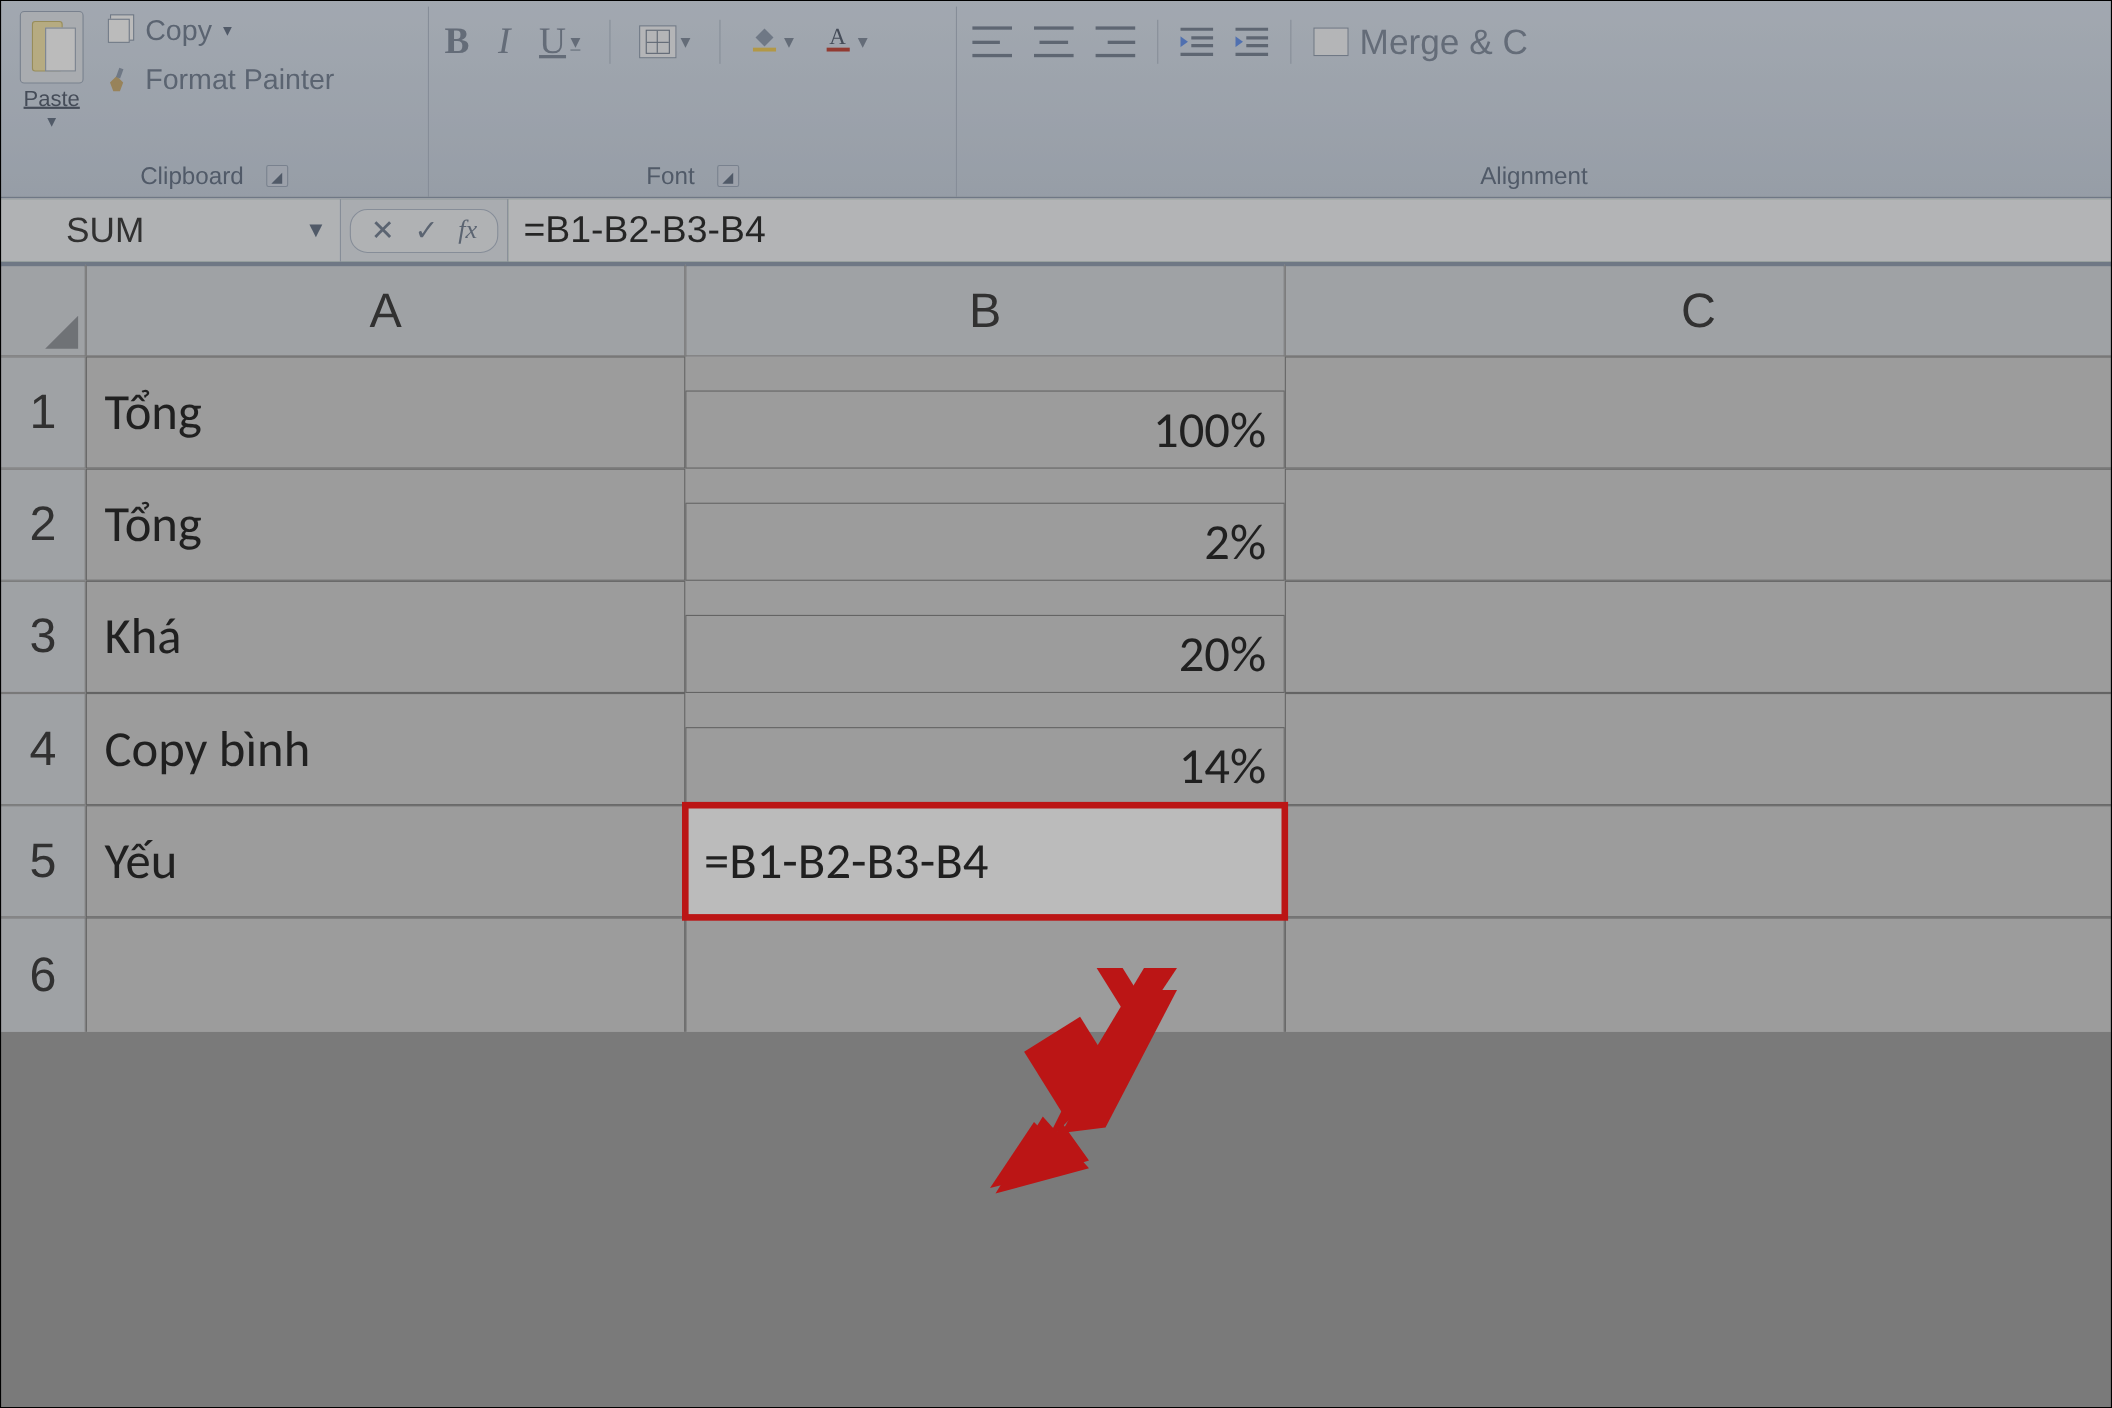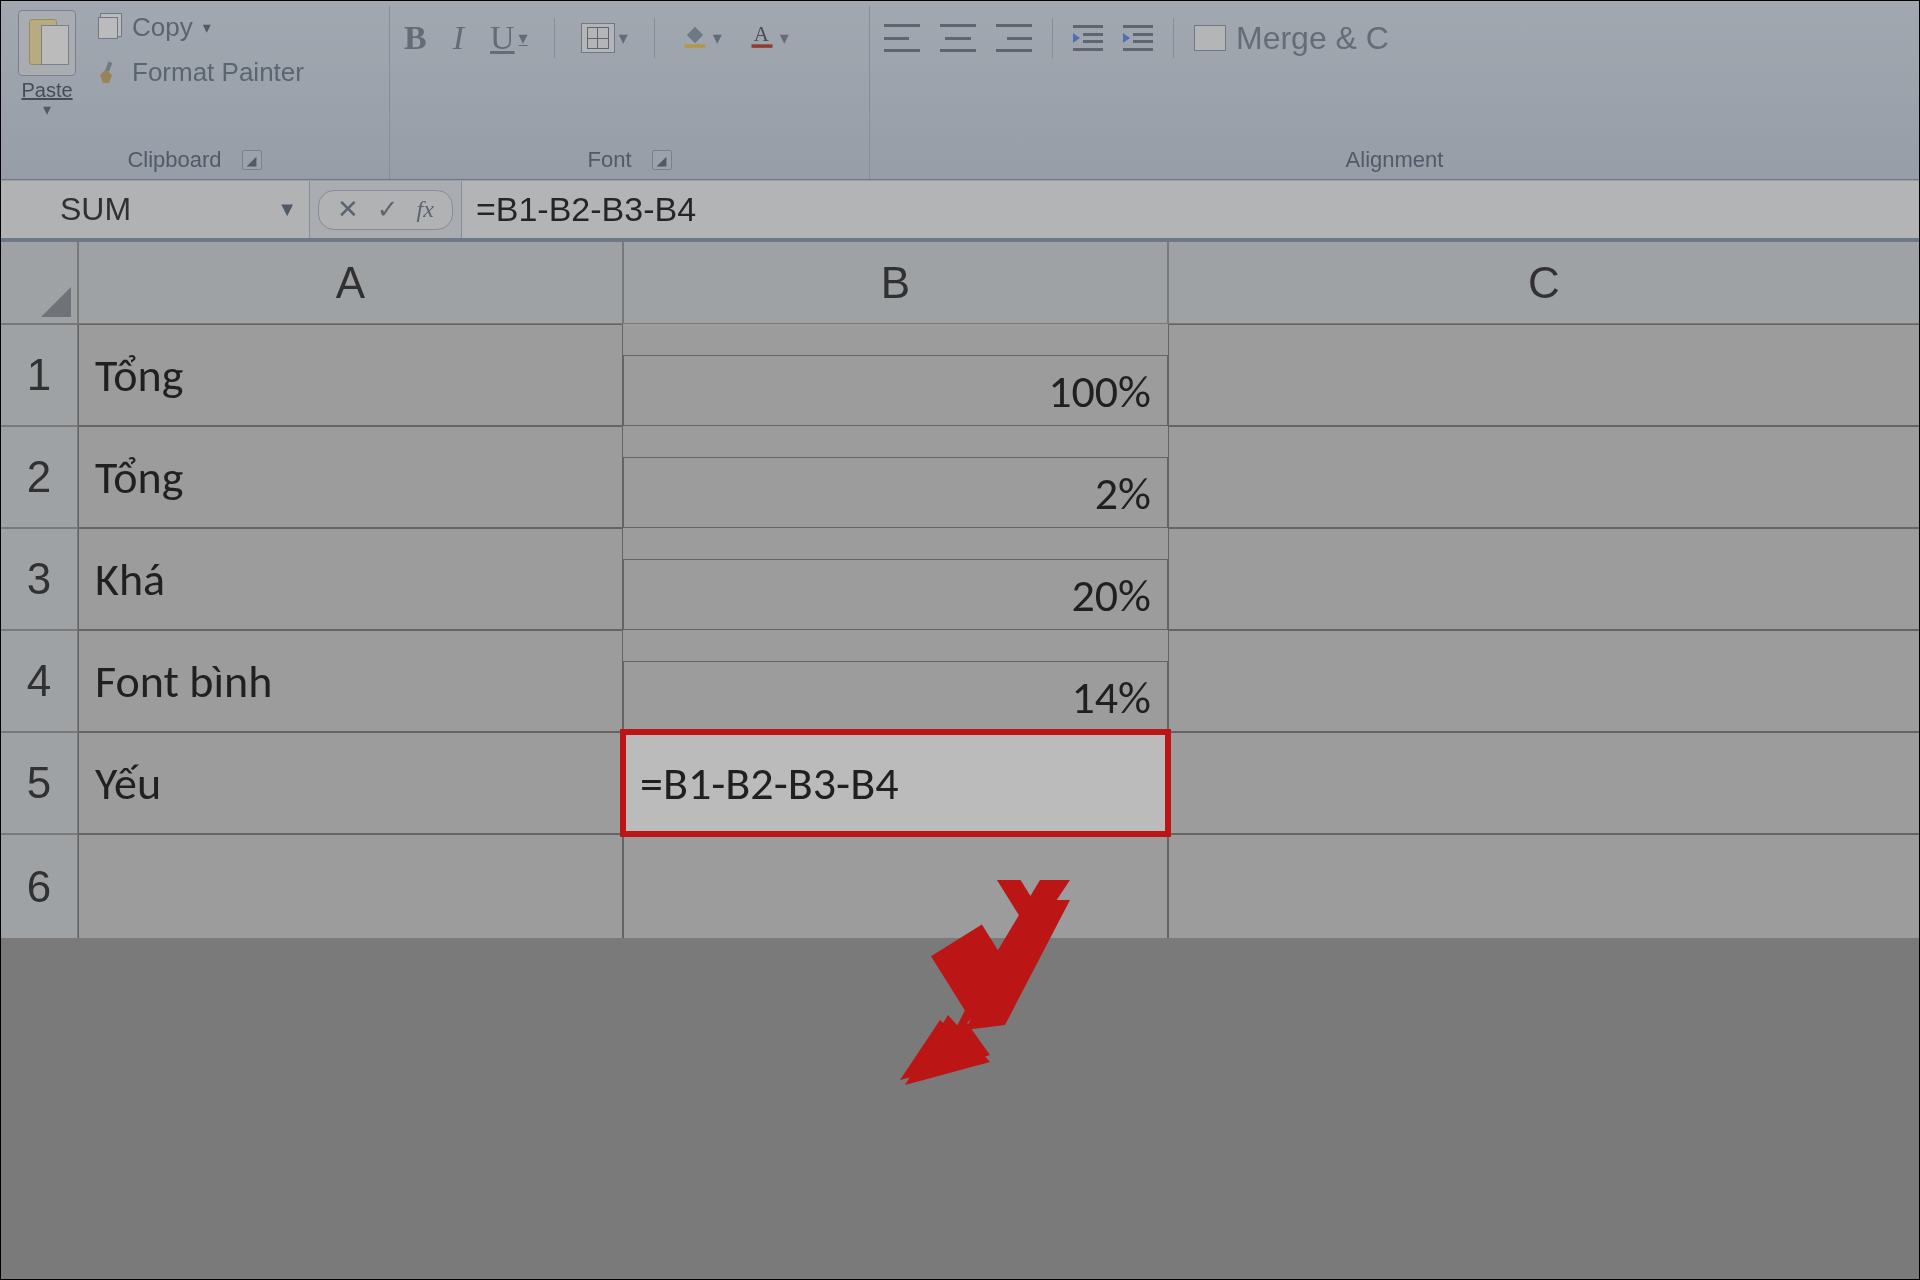--- a/index.html
+++ b/index.html
@@ -372,21 +372,21 @@
       <div class="cell c-col"></div>
     </div>
     <div class="row">
       <div class="rh">3</div>
       <div class="cell">Khá</div>
       <div class="cell num">20%</div>
       <div class="cell c-col"></div>
     </div>
     <div class="row">
       <div class="rh">4</div>
-      <div class="cell">Font bình</div>
+      <div class="cell">Copy bình</div>
       <div class="cell num">14%</div>
       <div class="cell c-col"></div>
     </div>
     <div class="row">
       <div class="rh">5</div>
       <div class="cell">Yếu</div>
       <div class="cell active">=B1-B2-B3-B4</div>
       <div class="cell c-col"></div>
     </div>
     <div class="row r6">

